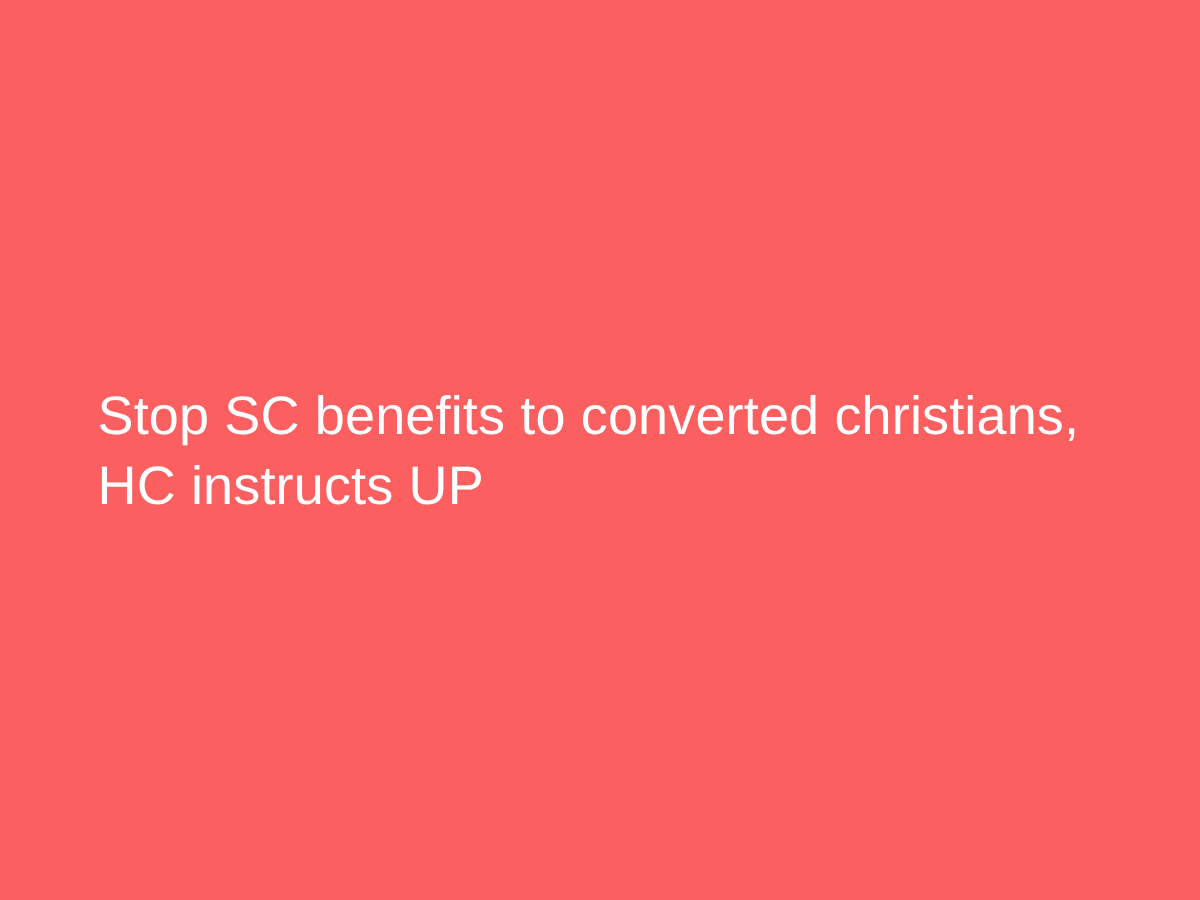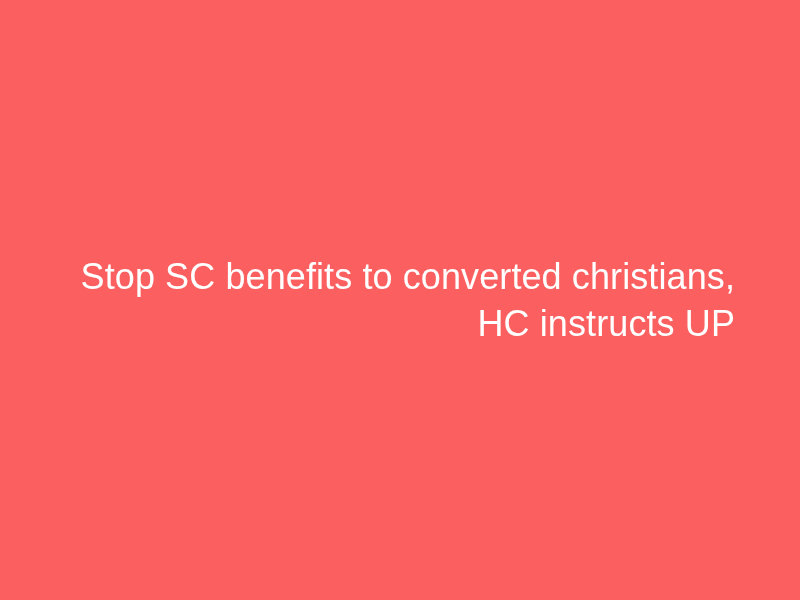--- a/index.html
+++ b/index.html
@@ -39,21 +39,21 @@
 
   .headline-text {
     display: block;
     margin: 0;
     color: #ffffff;
     font-family: "Liberation Sans", sans-serif;
     font-size: 36px;
     font-weight: 400;
     line-height: 47px;
     letter-spacing: 0.1px;
-    text-align: right;
+    text-align: left;
     word-wrap: break-word;
   }
 </style>
 </head>
 <body>
 
 <div class="headline-card">
 
   <div class="headline-block">
 

